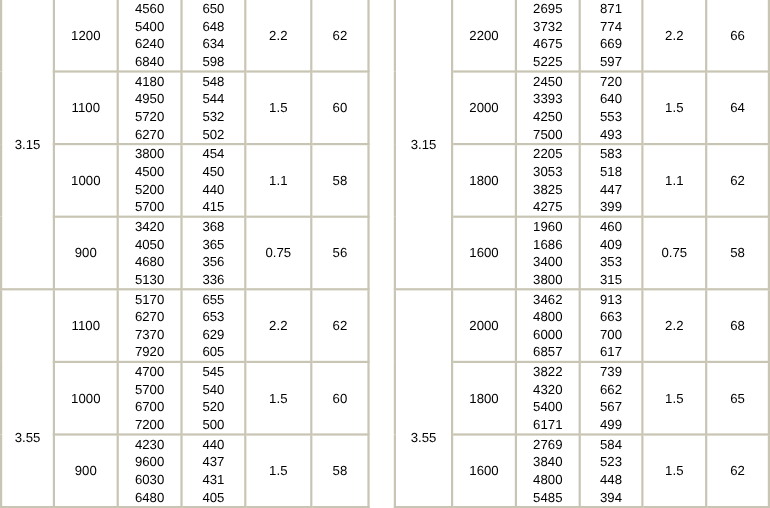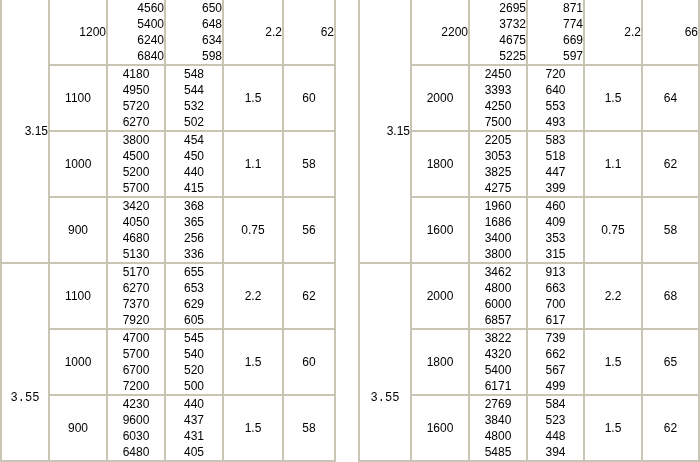--- a/index.html
+++ b/index.html
@@ -29,28 +29,27 @@
     border: 2px solid #c9c5b4;
     background: #ffffff;
     text-align: center;
     vertical-align: middle;
     font-size: 12px;
     line-height: 16px;
     padding: 0;
     overflow: hidden;
   }
   table.spec tr { height: 65px; }
-  table.spec tr:first-child td { border-top: none; text-align: right; }
+  table.spec tr:first-child td { border-top: none; }
   td.glabel {
     background: #cecece;
   }
   td.glabel.label-low {
     vertical-align: bottom;
     padding-bottom: 54px;
-    font-family: Liberation Mono, monospace;
   }
   td.list {
     white-space: pre-line;
   }
 </style>
 </head>
 <body>
 
 <table class="spec" id="left-table">
   <colgroup>
@@ -103,21 +102,21 @@
     <td>58</td>
   </tr>
   <tr>
     <td>900</td>
     <td class="list">3420
 4050
 4680
 5130</td>
     <td class="list">368
 365
-256
+356
 336</td>
     <td>0.75</td>
     <td>56</td>
   </tr>
   <tr>
     <td rowspan="3" class="glabel label-low">3.55</td>
     <td>1100</td>
     <td class="list">5170
 6270
 7370

